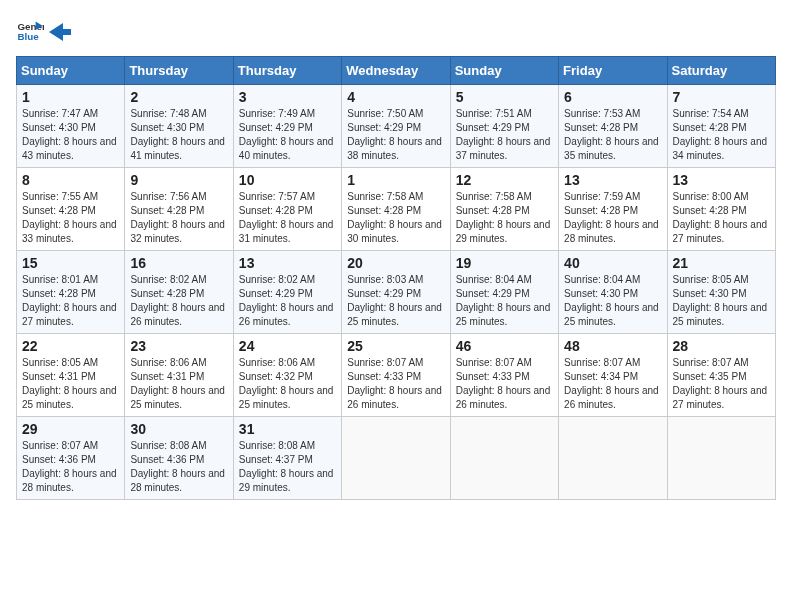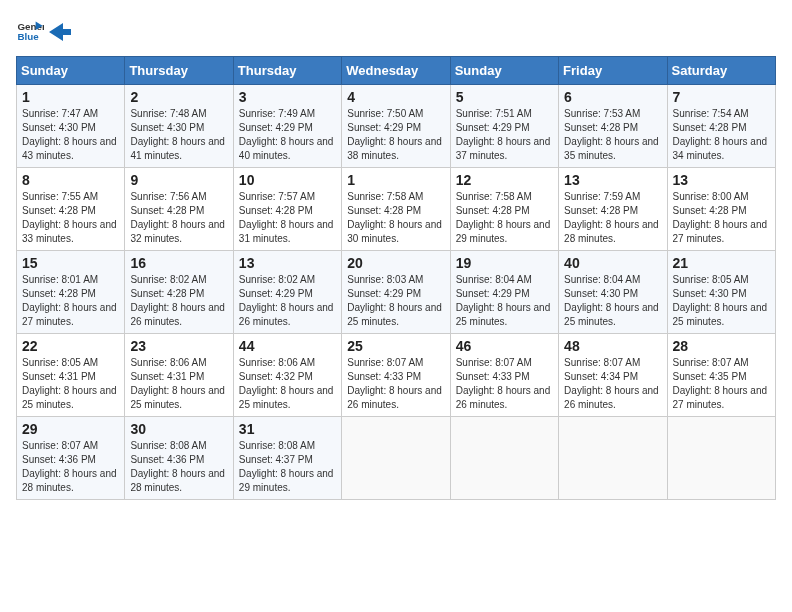--- a/index.html
+++ b/index.html
@@ -261,21 +261,21 @@
           Sunrise: 8:05 AM<br>Sunset: 4:31 PM<br>Daylight: 8 hours and 25 minutes.
         </div>
         </td>
         <td>
           <span class="day-number">23</span>
         <div class="day-detail">
           Sunrise: 8:06 AM<br>Sunset: 4:31 PM<br>Daylight: 8 hours and 25 minutes.
         </div>
         </td>
         <td>
-          <span class="day-number">44</span>
+          <span class="day-number">24</span>
         <div class="day-detail">
           Sunrise: 8:06 AM<br>Sunset: 4:32 PM<br>Daylight: 8 hours and 25 minutes.
         </div>
         </td>
         <td>
           <span class="day-number">25</span>
         <div class="day-detail">
           Sunrise: 8:07 AM<br>Sunset: 4:33 PM<br>Daylight: 8 hours and 26 minutes.
         </div>
         </td>

